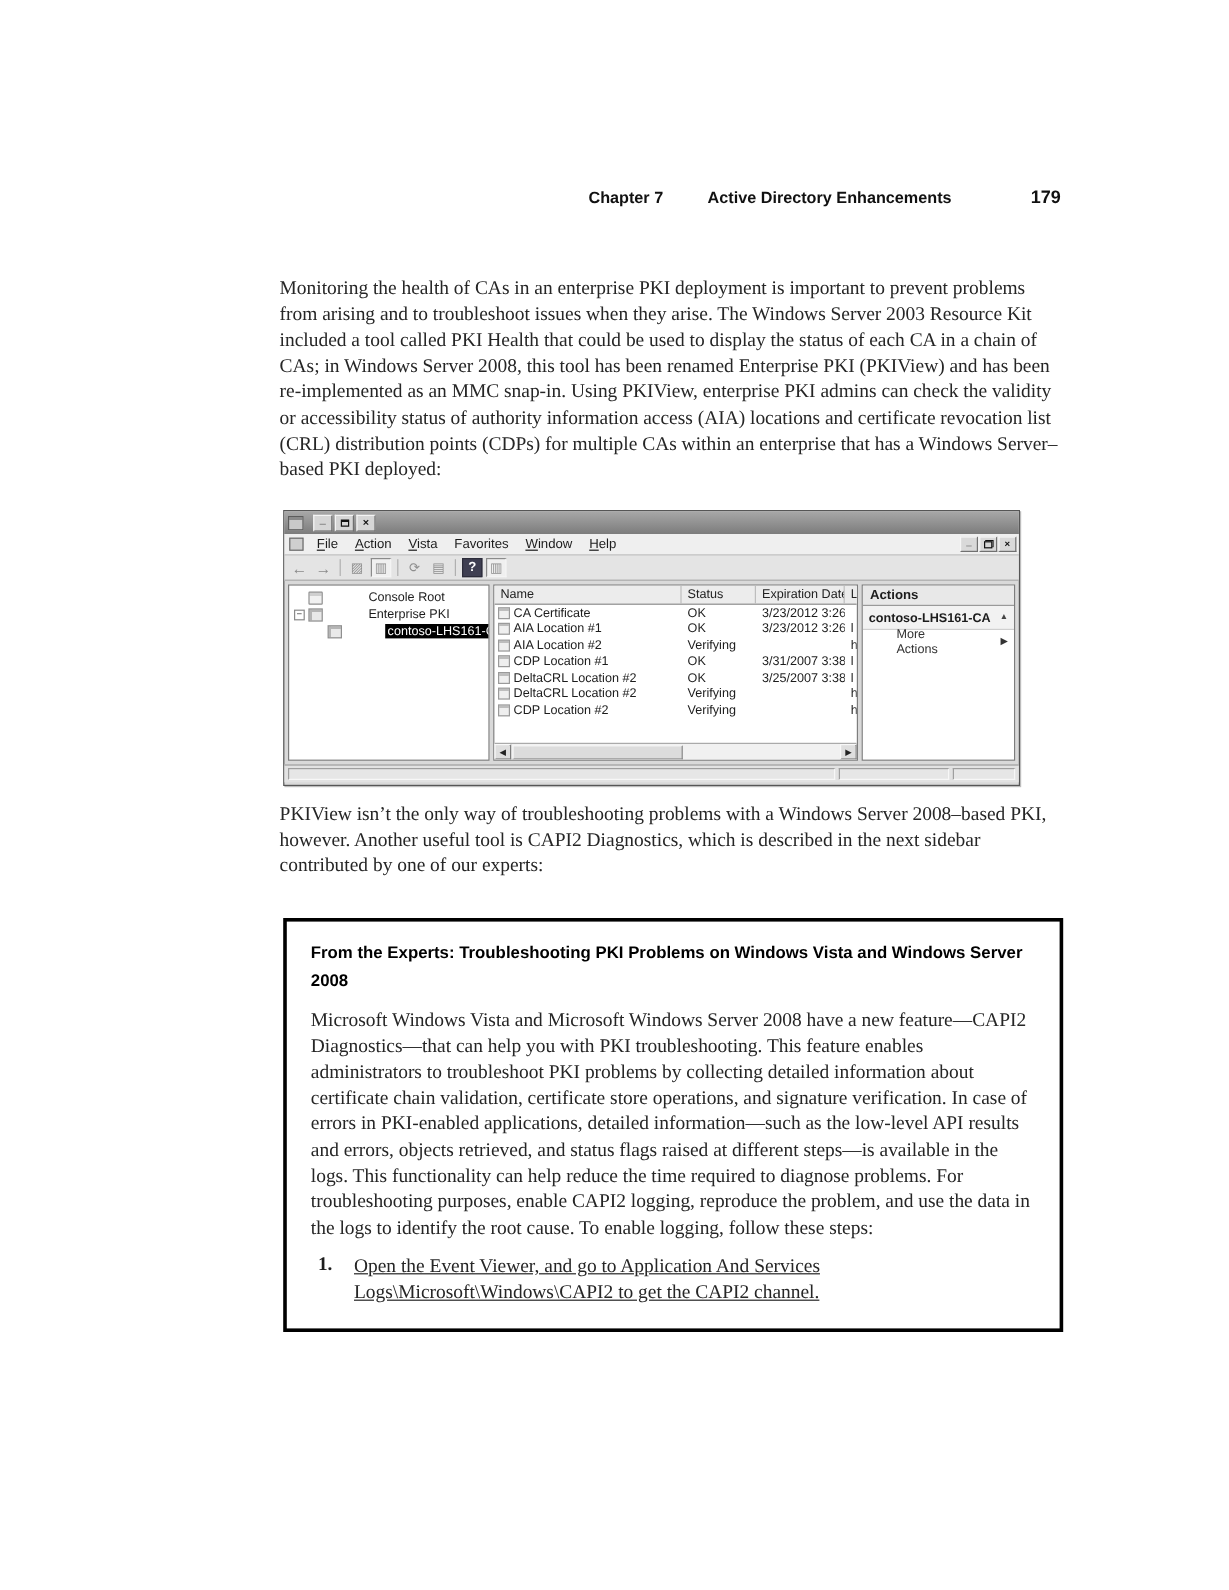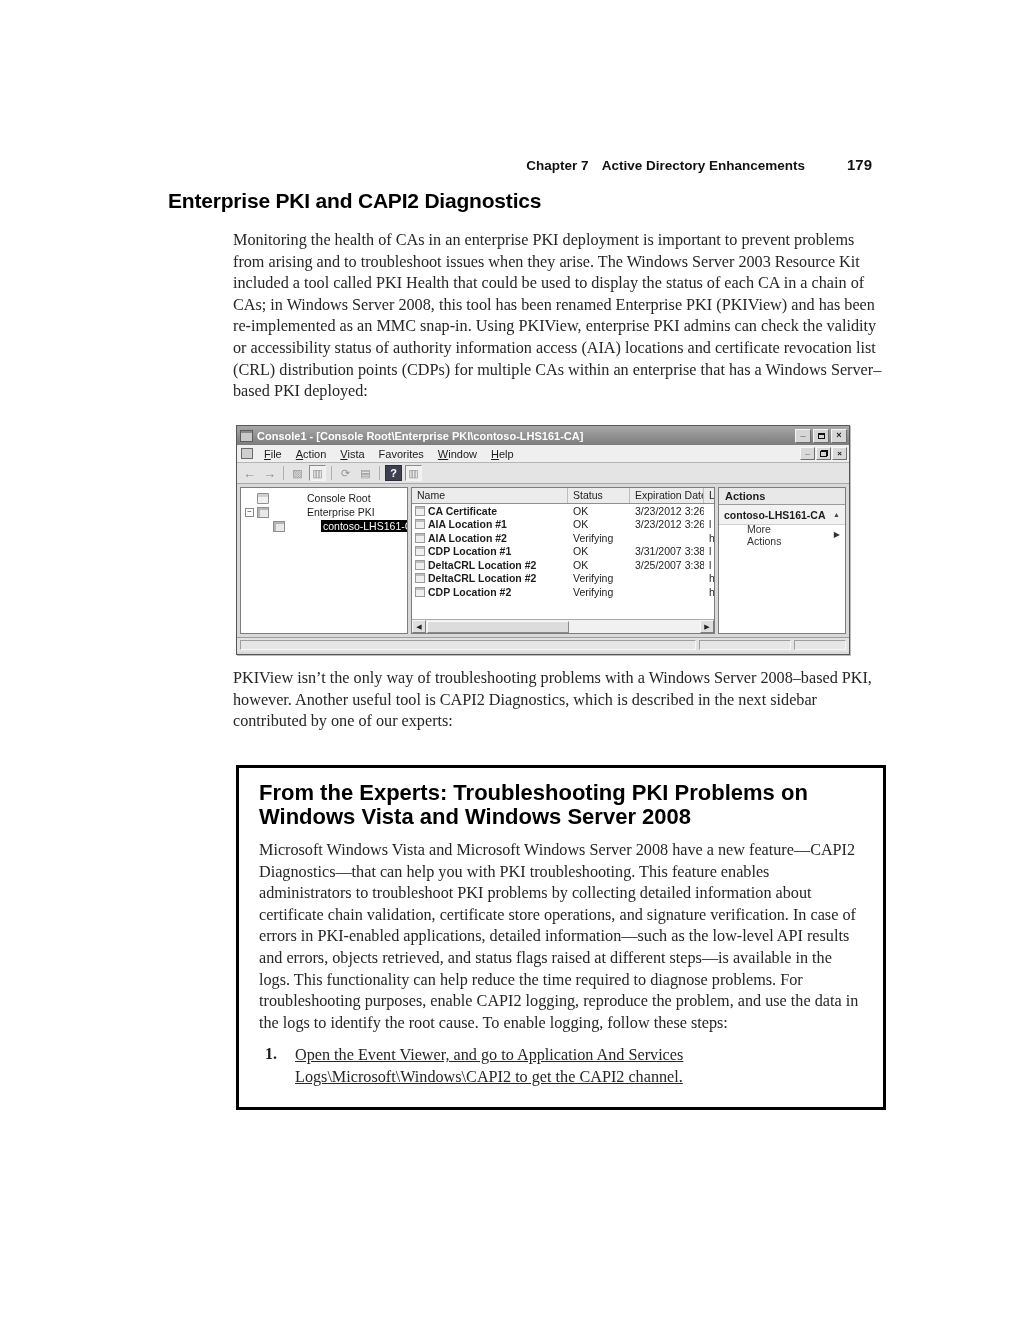--- a/index.html
+++ b/index.html
@@ -1,35 +1,35 @@
 <!DOCTYPE html>
 <html><head>
 <meta charset="utf-8">
 <style>
   html,body{margin:0;padding:0;background:#ffffff;}
   .page{position:relative;width:1024px;height:1325px;background:#ffffff;overflow:hidden;
         font-family:"Liberation Serif",serif;color:#1d1d1d;}
 
   
-  .running-head{position:absolute;top:156px;right:152px;display:flex;align-items:baseline;
-        font-family:"Liberation Sans",sans-serif;font-weight:bold;font-size:13.5px;color:#111;}
+  .running-head{position:absolute;top:156px;right:140px;display:flex;align-items:baseline;
+        font-family:"Liberation Sans",sans-serif;font-weight:bold;font-size:13.5px;color:#111;gap:24px;}
   .running-head .rh-title{margin-left:13px;}
   .running-head .rh-num{margin-left:42px;font-size:15px;}
 
   
   .h1{position:absolute;left:168px;top:189px;margin:0;font-family:"Liberation Sans",sans-serif;
         font-weight:bold;font-size:21px;color:#000;letter-spacing:-0.2px;}
   .body{font-size:16.2px;line-height:21.6px;color:#262626;margin:0;}
   .para1{position:absolute;left:233px;top:230px;width:655px;}
   .para2{position:absolute;left:233px;top:668px;width:657px;}
 
   
   .expert-box{position:absolute;left:236px;top:765px;width:650px;box-sizing:border-box;
         border:3px solid #000;background:#fff;padding:13px 20px 18px 20px;}
-  .box-title{font-family:"Liberation Sans",sans-serif;font-weight:bold;font-size:22px;
+  .box-title{font-family:"Liberation Sans",sans-serif;font-weight:bold;font-size:14px;
         line-height:24px;color:#000;}
   .box-body{margin-top:11px;}
   .step{display:flex;margin-top:11px;padding-left:6px;}
   .step-num{font-weight:bold;width:18px;flex:0 0 18px;}
   .step-text{margin-left:12px;flex:1;text-decoration:underline;}
 
   
   .win{position:absolute;left:236px;top:425px;width:612px;height:228px;background:#d9d9d9;
         border:1px solid #565656;font-family:"Liberation Sans",sans-serif;color:#1c1c1c;
         box-shadow:1px 1px 0 #bcbcbc;}
@@ -88,21 +88,21 @@
   
   .list{flex:1;display:flex;flex-direction:column;font-size:10.5px;}
   .lheader{display:flex;height:16px;background:#ececec;border-bottom:1px solid #8f8f8f;flex:0 0 16px;}
   .hcell{padding:1px 0 0 5px;border-right:1px solid #bdbdbd;white-space:nowrap;overflow:hidden;color:#222;}
   .c-name{width:156px;flex:0 0 156px;}
   .c-status{width:62px;flex:0 0 62px;}
   .c-exp{width:74px;flex:0 0 74px;}
   .c-loc{flex:1;min-width:0;border-right:none;}
   .lrow{display:flex;height:13.5px;align-items:center;white-space:nowrap;}
   .lrow .cell{overflow:hidden;padding-left:5px;}
-  .lrow .c-name{display:flex;align-items:center;padding-left:3px;font-weight:bold;}
+  .lrow .c-name{display:flex;align-items:center;padding-left:3px;}
   .ricon{width:10px;height:10px;flex:0 0 10px;border:1px solid #9a9a9a;background:#efefef;margin-right:3px;
         background-image:linear-gradient(#bdbdbd 2px,transparent 2px);}
   .hscroll{margin-top:auto;height:14px;background:#f1f1f1;border-top:1px solid #aaa;display:flex;align-items:center;flex:0 0 14px;}
   .sbtn{width:14px;height:13px;background:#dedede;border:1px solid;border-color:#f8f8f8 #7d7d7d #7d7d7d #f8f8f8;
         font-size:7px;display:flex;align-items:center;justify-content:center;color:#222;padding:0;flex:0 0 14px;}
   .sthumb{width:47%;height:12px;background:#dcdcdc;border:1px solid;border-color:#f8f8f8 #8a8a8a #8a8a8a #f8f8f8;margin-left:1px;}
 
   
   .actions{width:128px;flex:0 0 128px;display:flex;flex-direction:column;font-size:10.5px;}
   .ahdr{height:17px;background:#e8e8e8;border-bottom:1px solid #9a9a9a;font-weight:bold;font-size:11px;
@@ -126,29 +126,27 @@
 <body>
 
 <div class="page">
 
   <div class="running-head">
     <span>Chapter 7</span>
     <span class="rh-title">Active Directory Enhancements</span>
     <span class="rh-num">179</span>
   </div>
 
-  <h1 class="h1">Enterprise PKI and CAPI2 Diagnostics</h1>
 
   <p class="body para1">Monitoring the health of CAs in an enterprise PKI deployment is important to prevent problems from arising and to troubleshoot issues when they arise. The Windows Server 2003 Resource Kit included a tool called PKI Health that could be used to display the status of each CA in a chain of CAs; in Windows Server 2008, this tool has been renamed Enterprise PKI (PKIView) and has been re-implemented as an MMC snap-in. Using PKIView, enterprise PKI admins can check the validity or accessibility status of authority information access (AIA) locations and certificate revocation list (CRL) distribution points (CDPs) for multiple CAs within an enterprise that has a Windows Server–based PKI deployed:</p>
 
   <div class="win">
 
     <div class="titlebar">
       <span class="app-icon"></span>
-      <span class="title-text">Console1 - [Console Root\Enterprise PKI\contoso-LHS161-CA]</span>
       <span class="winbtns">
         <button class="wbtn">
             <span class="glyph-min">_</span>
           </button>
         <button class="wbtn">
             <span class="glyph-max"></span>
           </button>
         <button class="wbtn">
             <span>×</span>
           </button>

